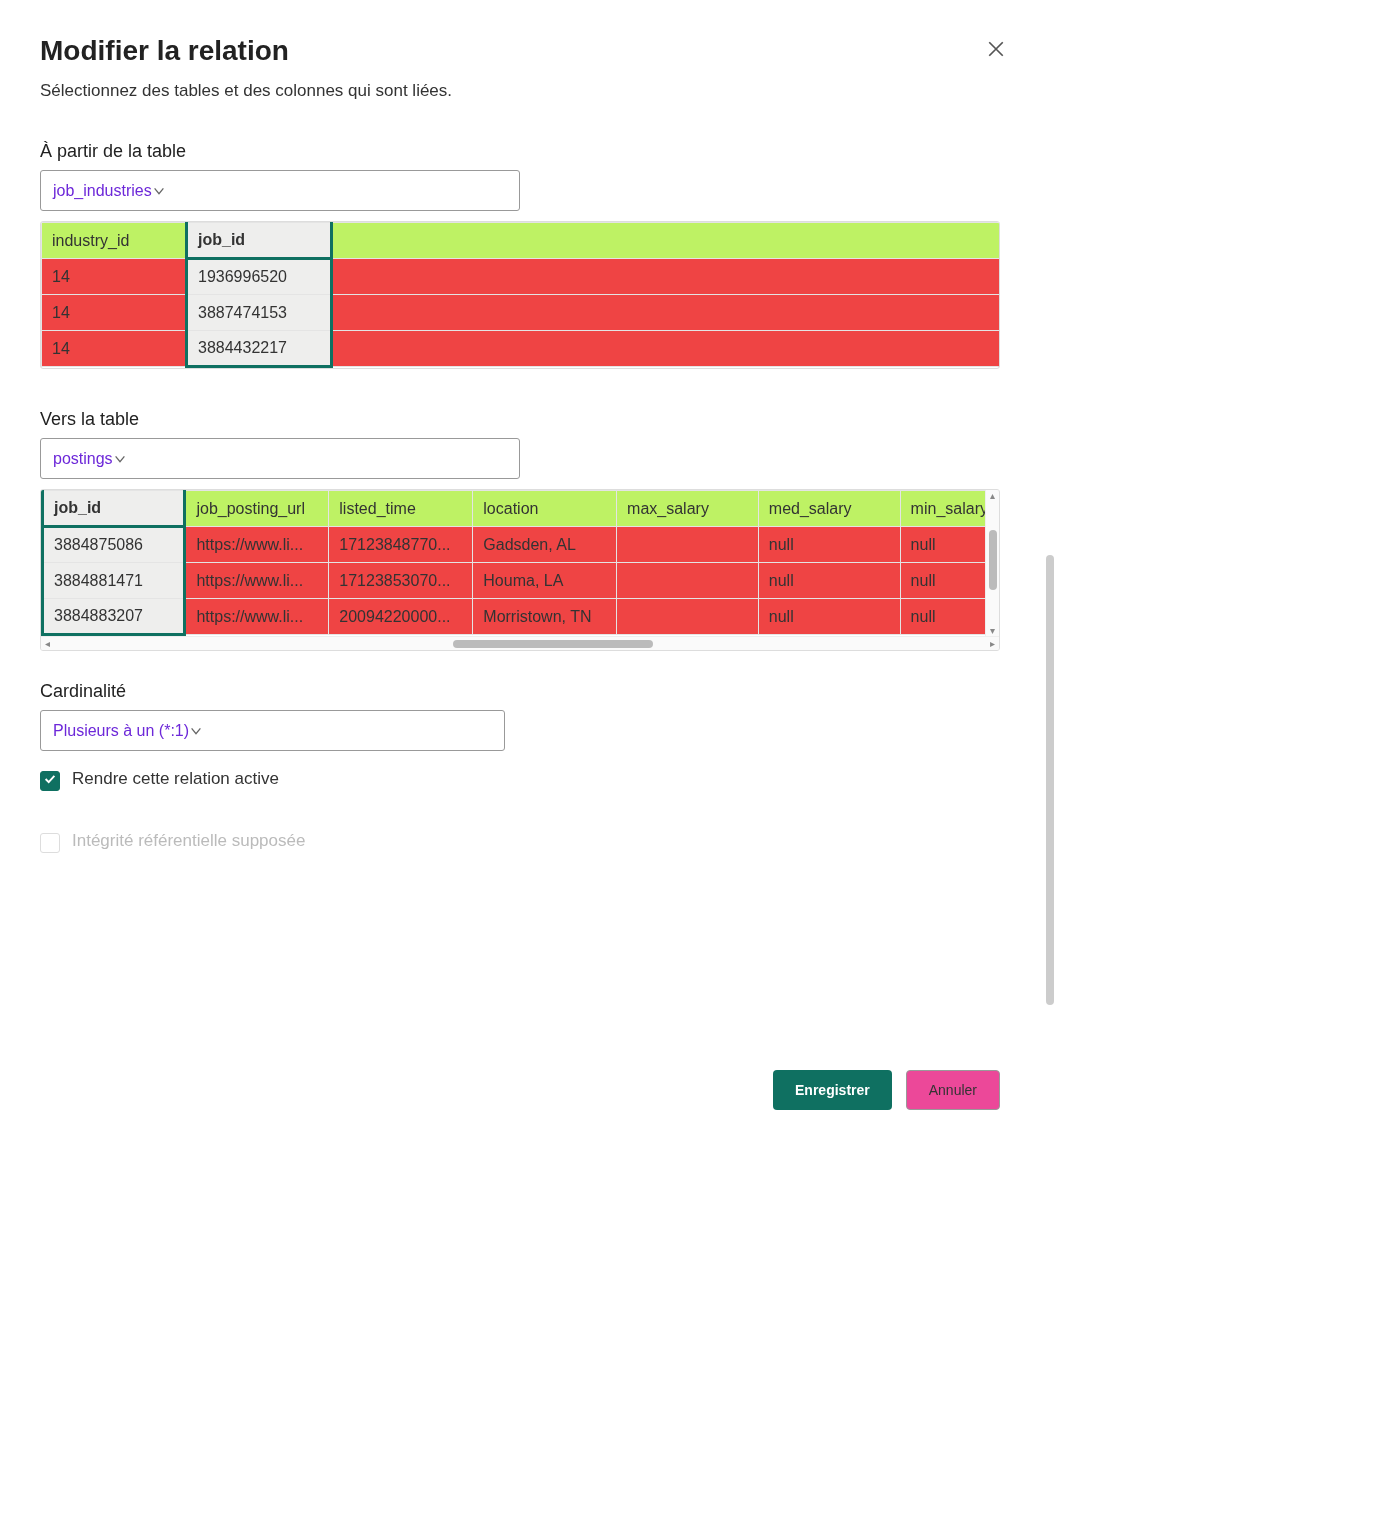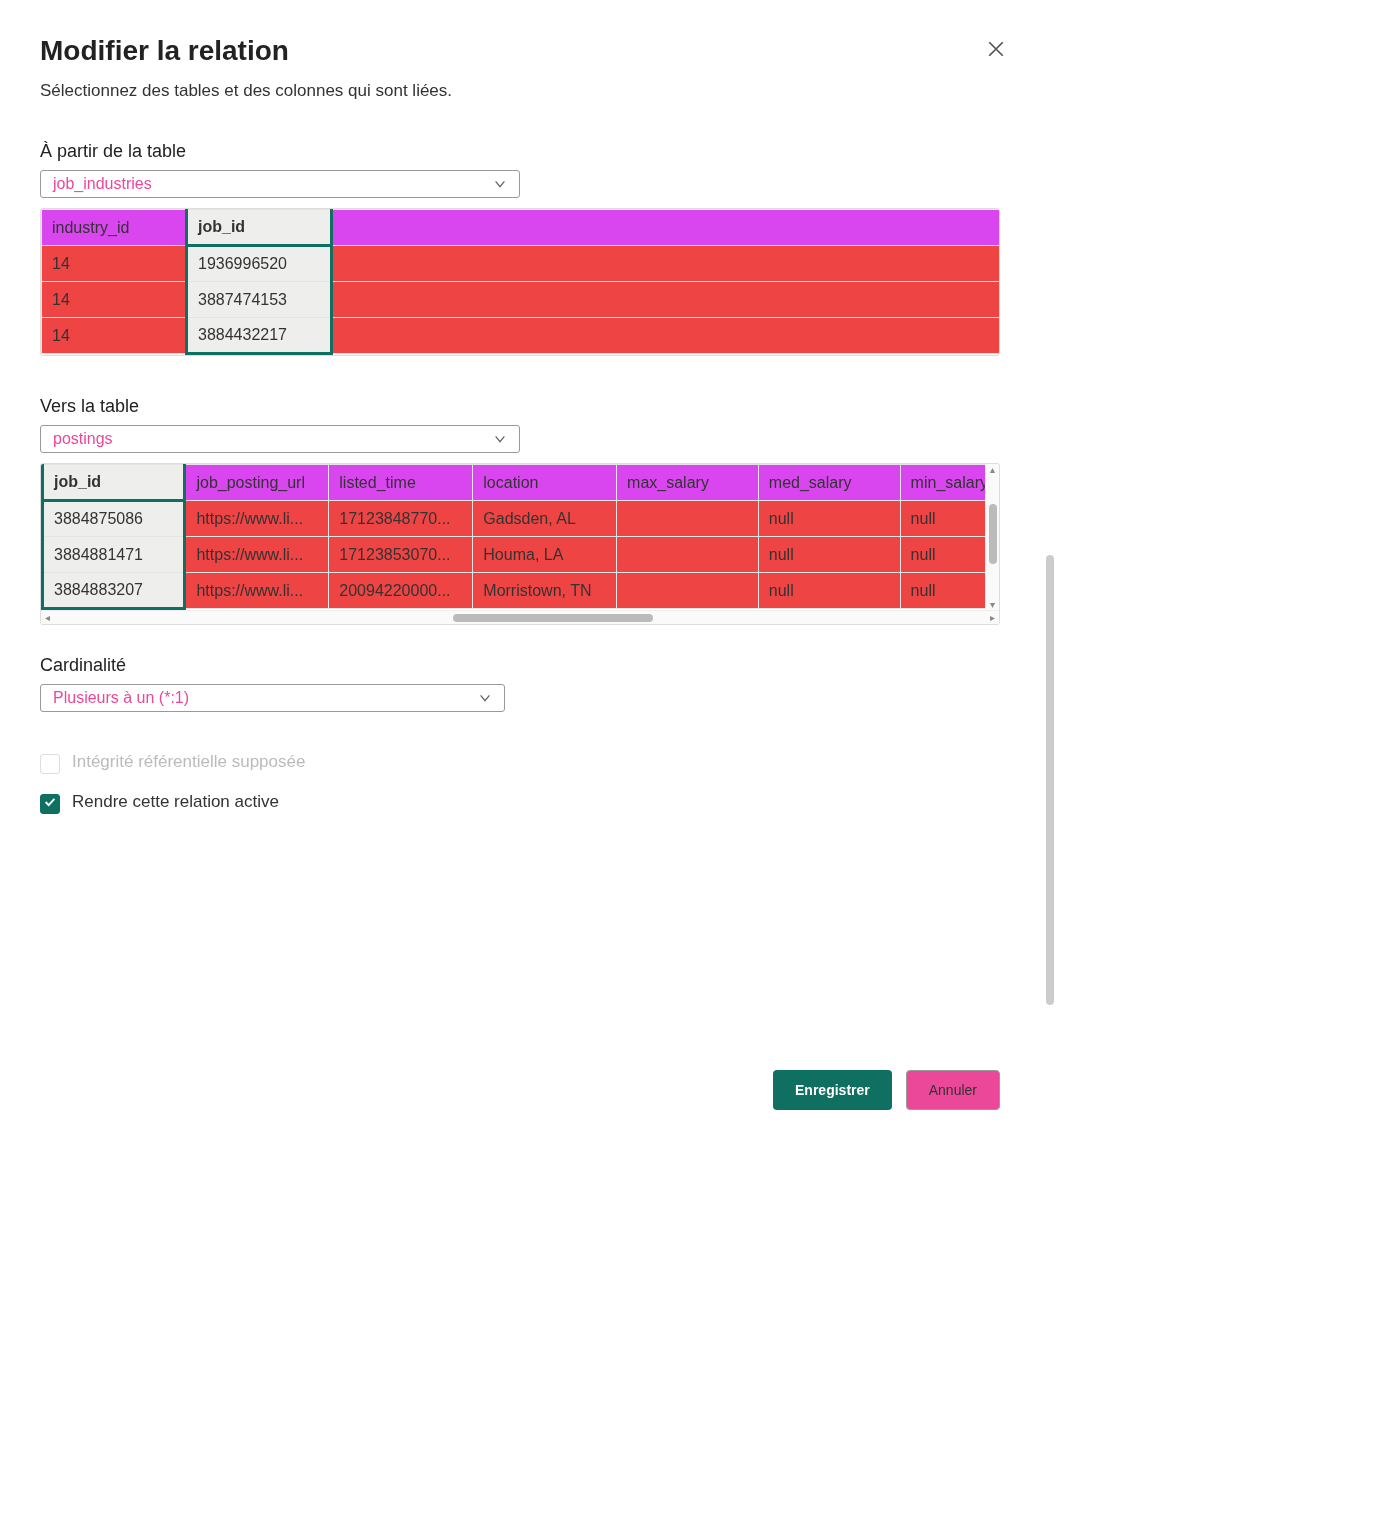--- a/index.html
+++ b/index.html
@@ -20,24 +20,24 @@
   }
   .header-row { display:flex; justify-content:space-between; align-items:flex-start; }
   .title { font-size: 28px; font-weight: 600; color:#222; margin-bottom: 14px;}
   .subtitle { font-size: 17px; color:#333; margin-bottom: 40px; }
   .close-btn {
     background:none; border:none; font-size:20px; color:#555; cursor:pointer;
     position:absolute; top:40px; right:35px;
   }
   .section-label { font-size: 18px; color:#222; font-weight:400; margin-bottom:8px; }
   .dropdown {
-    display:flex; align-items:center; justify-content:space-between;
+    display:flex; align-items:center; 
     border:1px solid #999; border-radius:3px;
-    height:28px; padding:0 12px; width: 480px;
-    font-size:16px; color:#ec4899; background:#fff;
+    height:41px; padding:0 12px; width: 480px;
+    font-size:16px; color:#6d28d9; background:#fff;
     margin-bottom: 10px;
     cursor:pointer;
   }
   .chevron { width:14px; height:14px; display:inline-block; }
   .chevron svg { width:100%; height:100%; }
 
   .data-table {
     border:1px solid #ddd; border-radius:3px;
     margin-bottom: 40px;
     width: 960px;
@@ -47,21 +47,21 @@
   table { border-collapse:collapse; width:100%; font-size:16px; }
   th, td {
     border:1px solid #e4e4e4;
     padding:6px 10px;
     text-align:left;
     font-weight:400;
     height:36px;
     white-space:nowrap;
     background:#ef4444;
   }
-  th { color:#333; font-weight:400; background:#d946ef;}
+  th { color:#333; font-weight:400; background:#bef264;}
   th.selected, td.selected {
     background:#eeeeed;
     font-weight:400;
   }
   th.selected { font-weight:600;}
   .sel-col {
     border-left:3px solid #0f7061 !important;
     border-right:3px solid #0f7061 !important;
     margin-left:16px;
   }
@@ -251,34 +251,34 @@
     <div class="col">
       <div class="section-label">Cardinalité</div>
       <div class="dropdown full">
         <span>Plusieurs à un (*:1)</span>
         <span class="chevron">
           <svg viewBox="0 0 16 16">
               <path d="M3 5 L8 11 L13 5" stroke="#666" stroke-width="1.5" fill="none"></path>
             </svg>
         </span>
       </div>
-      <div class="check-row disabled" style="margin-top:40px">
-        <div class="checkbox disabled"></div>
-        <span class="check-label">Intégrité référentielle supposée</span>
-      </div>
       <div class="check-row">
         <div class="checkbox checked">
           <span>
             <svg viewBox="0 0 16 16" width="14" height="14">
                 <path d="M3 8 L6.5 11.5 L13 4.5" stroke="#fff" stroke-width="2.2" fill="none"></path>
               </svg>
           </span>
         </div>
         <span class="check-label">Rendre cette relation active</span>
       </div>
+      <div class="check-row disabled" style="margin-top:40px">
+        <div class="checkbox disabled"></div>
+        <span class="check-label">Intégrité référentielle supposée</span>
+      </div>
     </div>
   </div>
 
   <div class="footer">
     <button class="btn btn-primary">Enregistrer</button>
     <button class="btn btn-secondary">Annuler</button>
   </div>
 
 </div>
 

